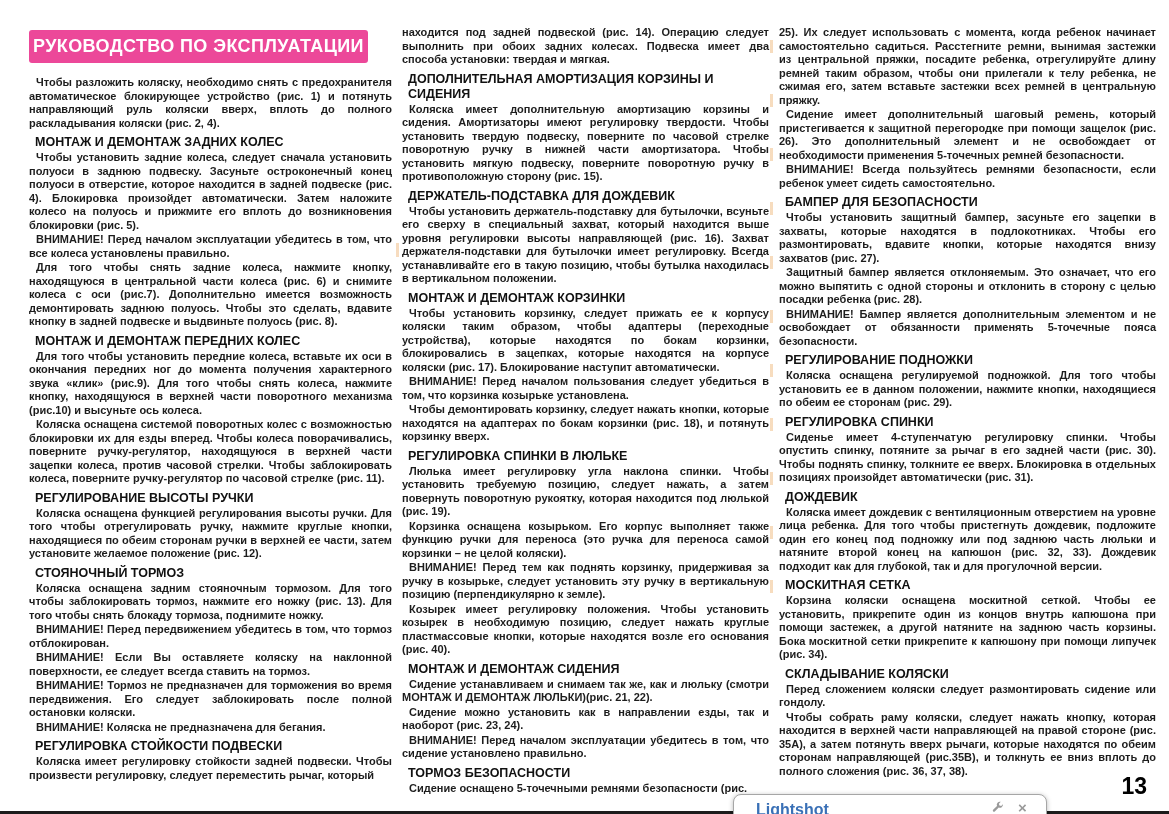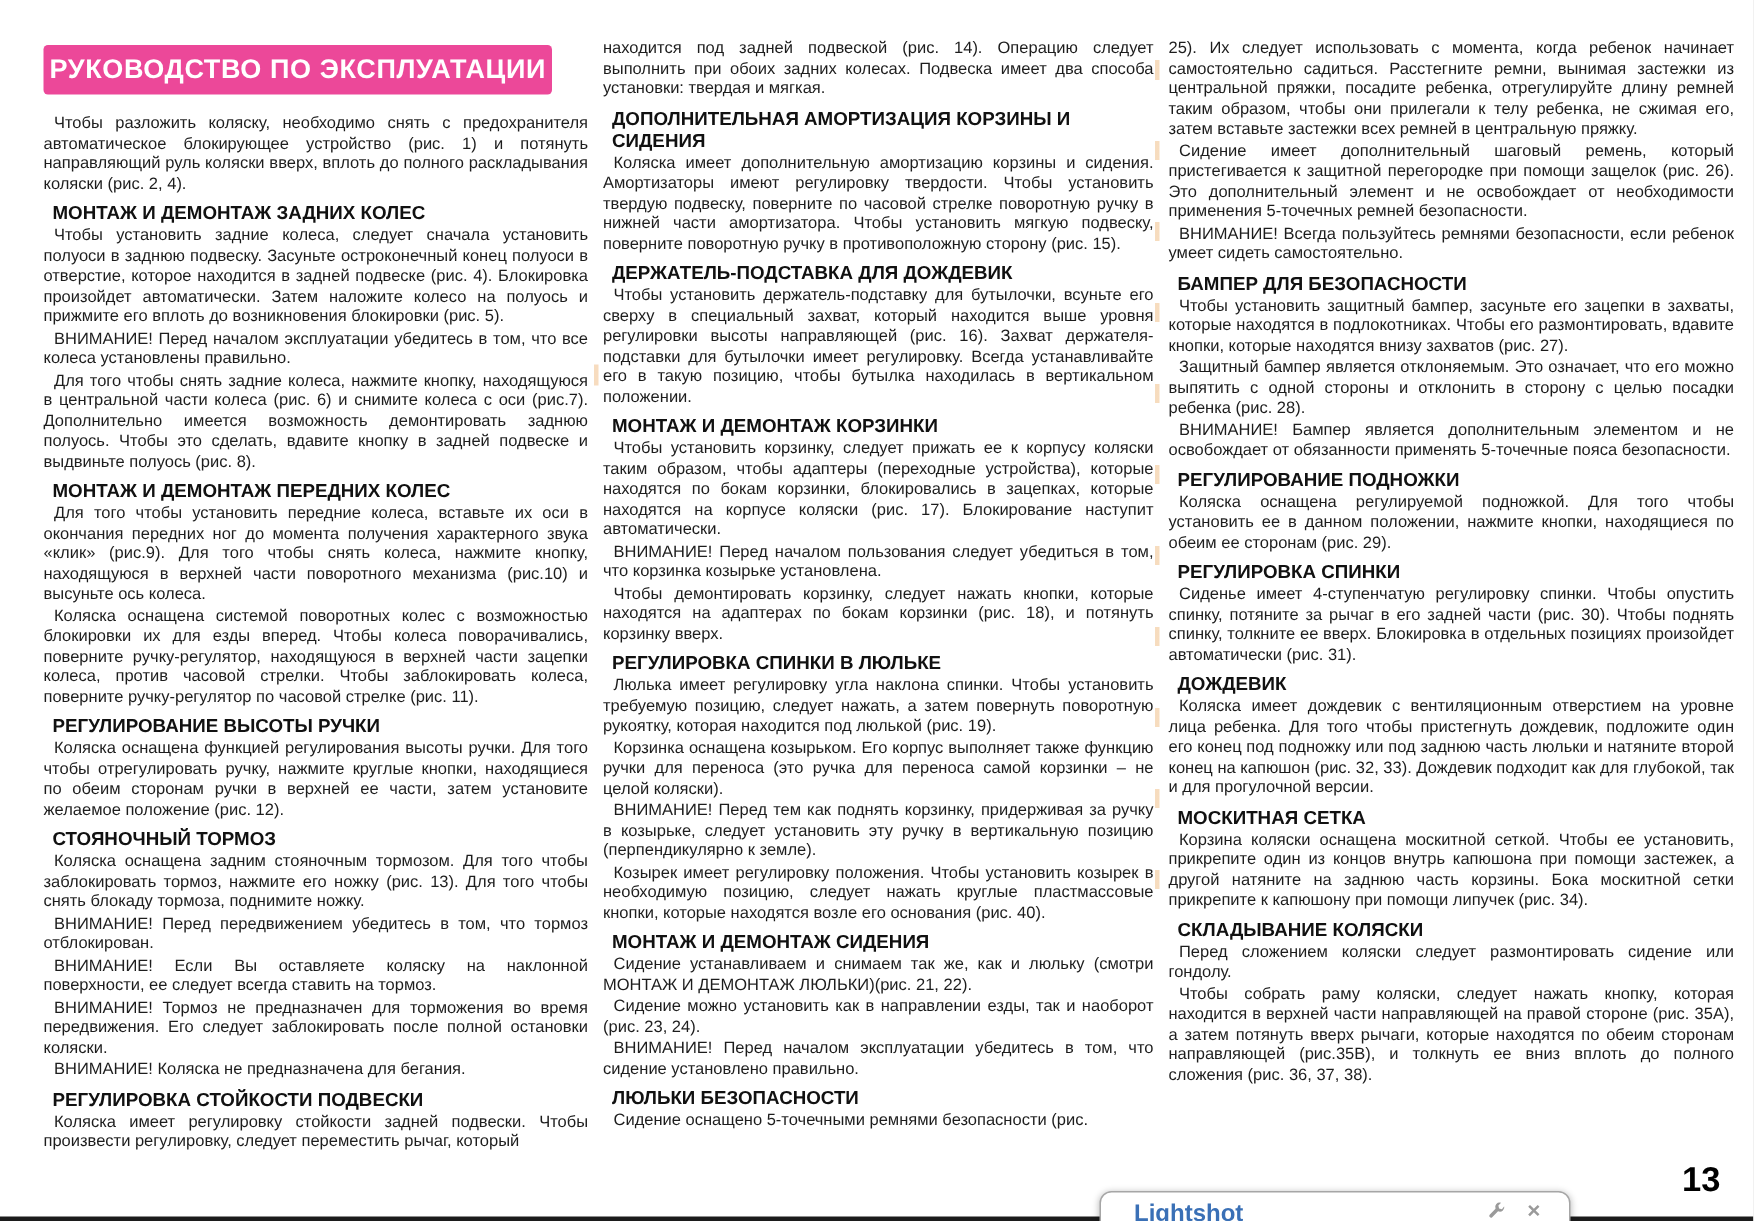--- a/index.html
+++ b/index.html
@@ -16,21 +16,21 @@
     width:339px;height:33px;margin:4px 0 13px 0;border-radius:3px;
     background:#ec4899;display:flex;align-items:center;justify-content:center;
   }
   .banner span{
     color:#ffffff;font-weight:bold;font-size:18px;letter-spacing:.4px;white-space:nowrap;
   }
   .heading{
     font-weight:bold;font-size:12.5px;line-height:15px;
     margin:5px 0 1px 0;padding-left:6px;color:#111;
   }
-  .para{text-align:justify;text-indent:7px;margin:0 0 1px 0;}
+  .para{text-align:justify;text-indent:7px;margin:0 0 1px 0;font-weight:bold;}
   .para.cont{text-indent:0;}
   .page-number{
     position:absolute;right:22px;top:773px;font-size:23px;font-weight:bold;color:#000000;
   }
   .bottom-line{
     position:absolute;left:0;top:811px;width:1169px;height:3px;background:#1c1c1c;z-index:1;
   }
   .artifact{
     position:absolute;width:3px;z-index:0;opacity:.55;
     background:repeating-linear-gradient(180deg,#f0c08a 0 13px,transparent 13px 54px);
@@ -91,21 +91,21 @@
         <div class="para">Чтобы демонтировать корзинку, следует нажать кнопки, которые находятся на адаптерах по бокам корзинки (рис. 18), и потянуть корзинку вверх.</div>
         <div class="heading">РЕГУЛИРОВКА СПИНКИ В ЛЮЛЬКЕ</div>
         <div class="para">Люлька имеет регулировку угла наклона спинки. Чтобы установить требуемую позицию, следует нажать, а затем повернуть поворотную рукоятку, которая находится под люлькой (рис. 19).</div>
         <div class="para">Корзинка оснащена козырьком. Его корпус выполняет также функцию ручки для переноса (это ручка для переноса самой корзинки – не целой коляски).</div>
         <div class="para">ВНИМАНИЕ! Перед тем как поднять корзинку, придерживая за ручку в козырьке, следует установить эту ручку в вертикальную позицию (перпендикулярно к земле).</div>
         <div class="para">Козырек имеет регулировку положения. Чтобы установить козырек в необходимую позицию, следует нажать круглые пластмассовые кнопки, которые находятся возле его основания (рис. 40).</div>
         <div class="heading">МОНТАЖ И ДЕМОНТАЖ СИДЕНИЯ</div>
         <div class="para">Сидение устанавливаем и снимаем так же, как и люльку (смотри МОНТАЖ И ДЕМОНТАЖ ЛЮЛЬКИ)(рис. 21, 22).</div>
         <div class="para">Сидение можно установить как в направлении езды, так и наоборот (рис. 23, 24).</div>
         <div class="para">ВНИМАНИЕ! Перед началом эксплуатации убедитесь в том, что сидение установлено правильно.</div>
-        <div class="heading">ЛЮЛЬКИ БЕЗОПАСНОСТИ</div>
+        <div class="heading">ТОРМОЗ БЕЗОПАСНОСТИ</div>
         <div class="para">Сидение оснащено 5-точечными ремнями безопасности (рис.</div>
       </div>
     <div class="col col-2" id="col-2">
         <div class="para cont">25). Их следует использовать с момента, когда ребенок начинает самостоятельно садиться. Расстегните ремни, вынимая застежки из центральной пряжки, посадите ребенка, отрегулируйте длину ремней таким образом, чтобы они прилегали к телу ребенка, не сжимая его, затем вставьте застежки всех ремней в центральную пряжку.</div>
         <div class="para">Сидение имеет дополнительный шаговый ремень, который пристегивается к защитной перегородке при помощи защелок (рис. 26). Это дополнительный элемент и не освобождает от необходимости применения 5-точечных ремней безопасности.</div>
         <div class="para">ВНИМАНИЕ! Всегда пользуйтесь ремнями безопасности, если ребенок умеет сидеть самостоятельно.</div>
         <div class="heading">БАМПЕР ДЛЯ БЕЗОПАСНОСТИ</div>
         <div class="para">Чтобы установить защитный бампер, засуньте его зацепки в захваты, которые находятся в подлокотниках. Чтобы его размонтировать, вдавите кнопки, которые находятся внизу захватов (рис. 27).</div>
         <div class="para">Защитный бампер является отклоняемым. Это означает, что его можно выпятить с одной стороны и отклонить в сторону с целью посадки ребенка (рис. 28).</div>
         <div class="para">ВНИМАНИЕ! Бампер является дополнительным элементом и не освобождает от обязанности применять 5-точечные пояса безопасности.</div>

